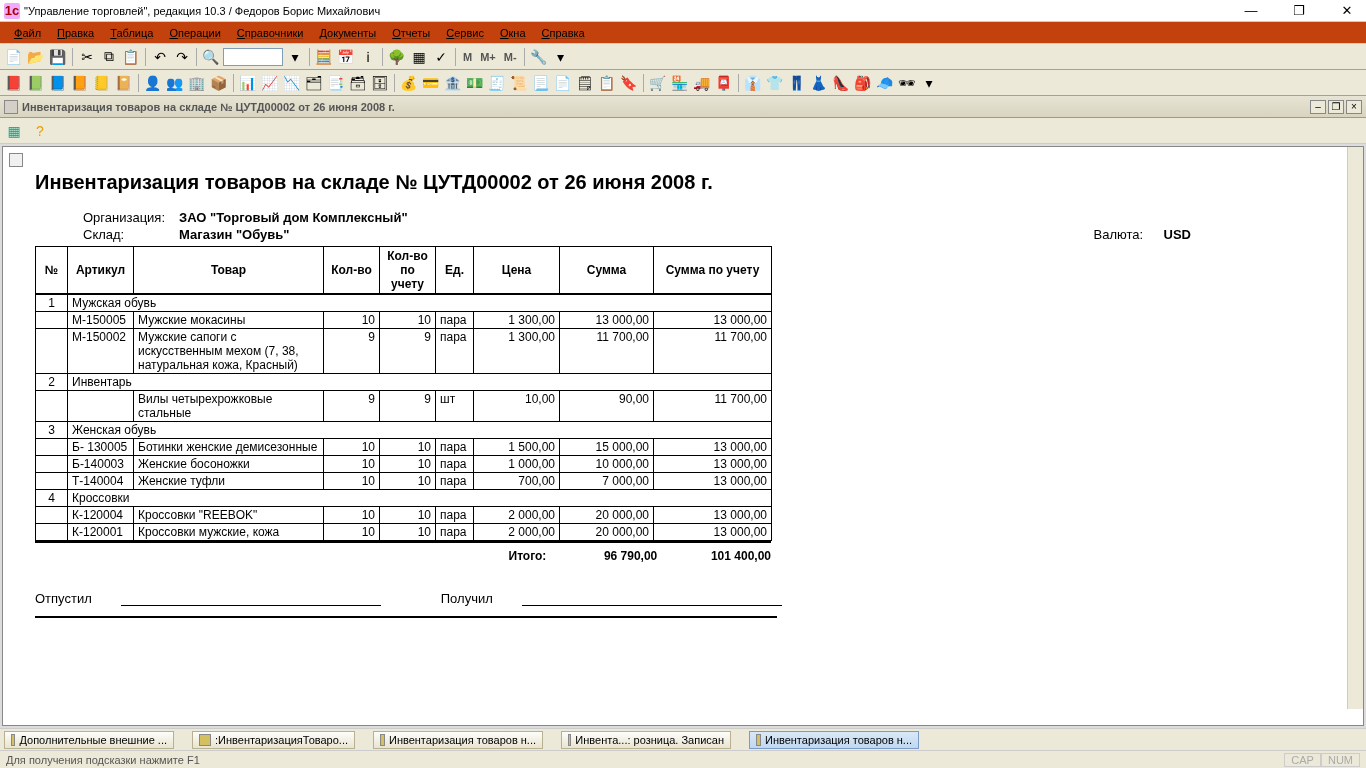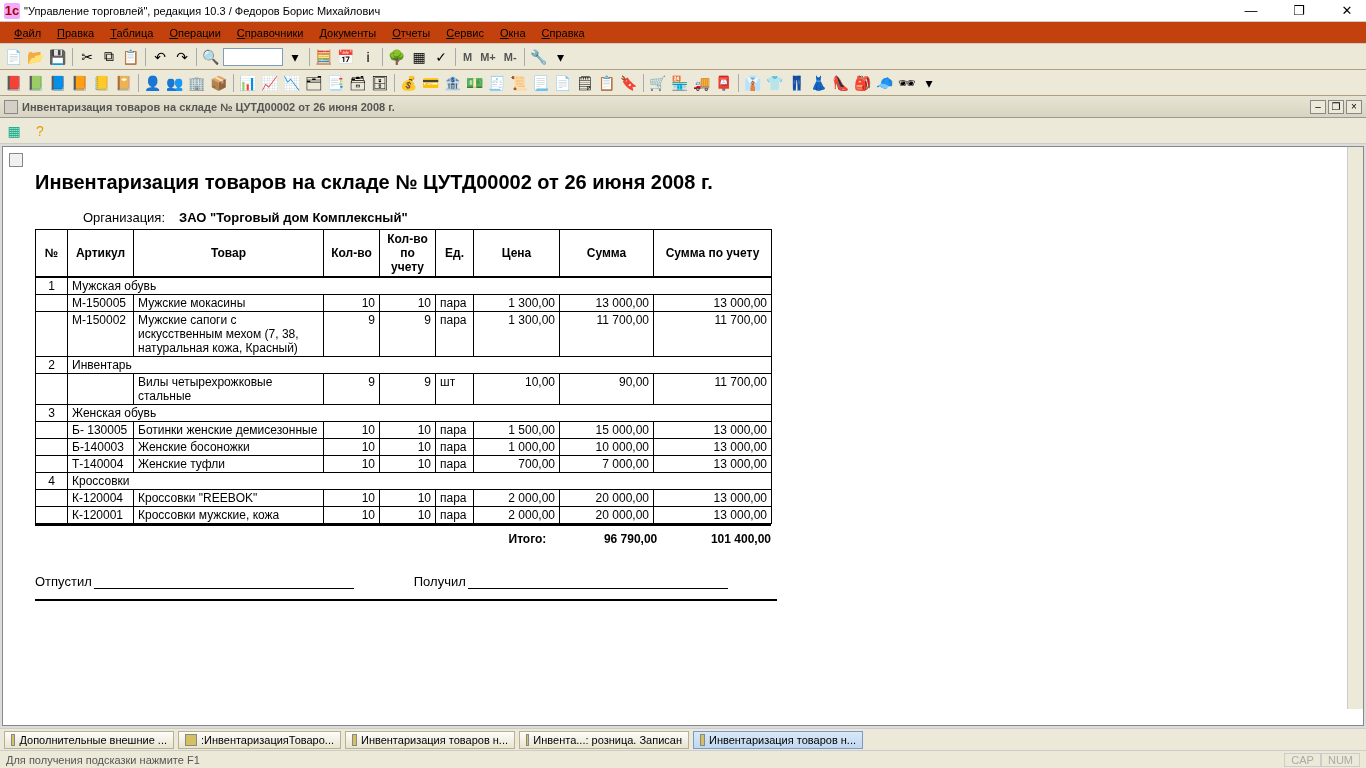--- a/index.html
+++ b/index.html
@@ -36,24 +36,24 @@
 .meta-right .meta-label { width: 70px; }
 table.inv { border-collapse: collapse; margin-top: 4px; font-family: Arial; font-size: 12px; }
 table.inv th { border: 1px solid #000; border-bottom: 2px solid #000; padding: 2px 6px; font-weight: bold; text-align: center; background: #fff; }
 table.inv td { border: 1px solid #000; padding: 1px 4px; vertical-align: top; }
 table.inv td.num { text-align: right; }
 table.inv td.ctr { text-align: center; }
 .group-row td { font-weight: normal; }
 .totals-row td { border: none; border-top: 2px solid #000; font-weight: bold; text-align: right; padding-top: 6px; }
 .totals-label { text-align: right; padding-right: 20px; }
 .sig-row { margin-top: 28px; display: flex; gap: 60px; font-family: Arial; font-size: 13px; padding-bottom: 10px; border-bottom: 2px solid #000; width: 742px;}
-.sig { display: flex; align-items: flex-end; }
+.sig { display: flex; align-items: flex-end; gap: 27px; }
 .sig-label { margin-right: 2px; }
 .sig-line { border-bottom: 1px solid #000; width: 260px; height: 14px; }
-.taskbar { position: absolute; bottom: 18px; left: 0; right: 0; height: 22px; background: #ece9d8; border-top: 1px solid #ccc; display: flex; align-items: center; padding: 0 4px; gap: 4px; }
+.taskbar { position: absolute; bottom: 18px; left: 0; right: 0; height: 22px; background: #ece9d8; border-top: 1px solid #ccc; display: flex; align-items: center; padding: 0 4px; gap: 18px; }
 .task-btn { height: 18px; padding: 0 6px; background: linear-gradient(#fdfdfb, #e8e4d0); border: 1px solid #b8b090; display: flex; align-items: center; gap: 4px; font-size: 11px; max-width: 170px; overflow: hidden; white-space: nowrap; }
 .task-btn.active { background: linear-gradient(#d8e8f8, #c0d8f0); border-color: #7a9ac8; }
 .task-icn { width: 12px; height: 12px; background: #d4c060; border: 1px solid #888; }
 .statusbar { position: absolute; bottom: 0; left: 0; right: 0; height: 18px; background: #ece9d8; border-top: 1px solid #ccc; display: flex; align-items: center; padding: 0 6px; font-size: 11px; color: #555; }
 .status-right { margin-left: auto; display: flex; }
 .status-box { border: 1px solid #ccc; padding: 0 6px; color: #aaa; }
 .ico { font-family: Arial; }
 </style>
 </head>
 <body>
@@ -179,20 +179,28 @@
 
 <div class="content-area">
   <div class="paper">
     <div class="sheet-corner"></div>
     <div class="scrollbar-v"></div>
     <div class="report">
       <h1>Инвентаризация товаров на складе № ЦУТД00002 от 26 июня 2008 г.</h1>
       <div class="meta-row">
         <span class="meta-label">Организация:</span>
         <span class="meta-value">ЗАО "Торговый дом Комплексный"</span>
+      </div>
+      <div class="meta-row">
+        <span class="meta-label">Склад:</span>
+        <span class="meta-value">Магазин "Обувь"</span>
+        <span class="meta-right">
+          <span class="meta-label">Валюта:</span>
+          <span class="meta-value">USD</span>
+        </span>
       </div>
 
       <table class="inv">
         <colgroup>
           <col style="width:32px">
             <col style="width:66px">
             <col style="width:190px">
           <col style="width:56px">
             <col style="width:56px">
             <col style="width:38px">

